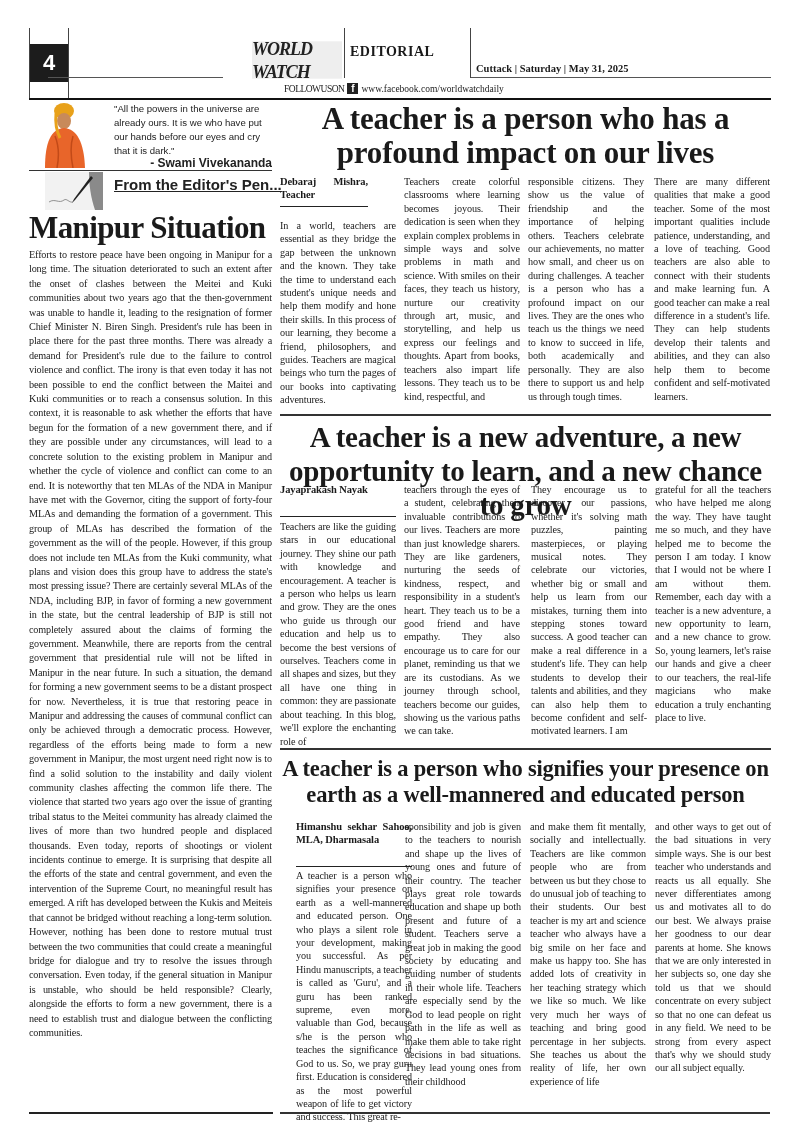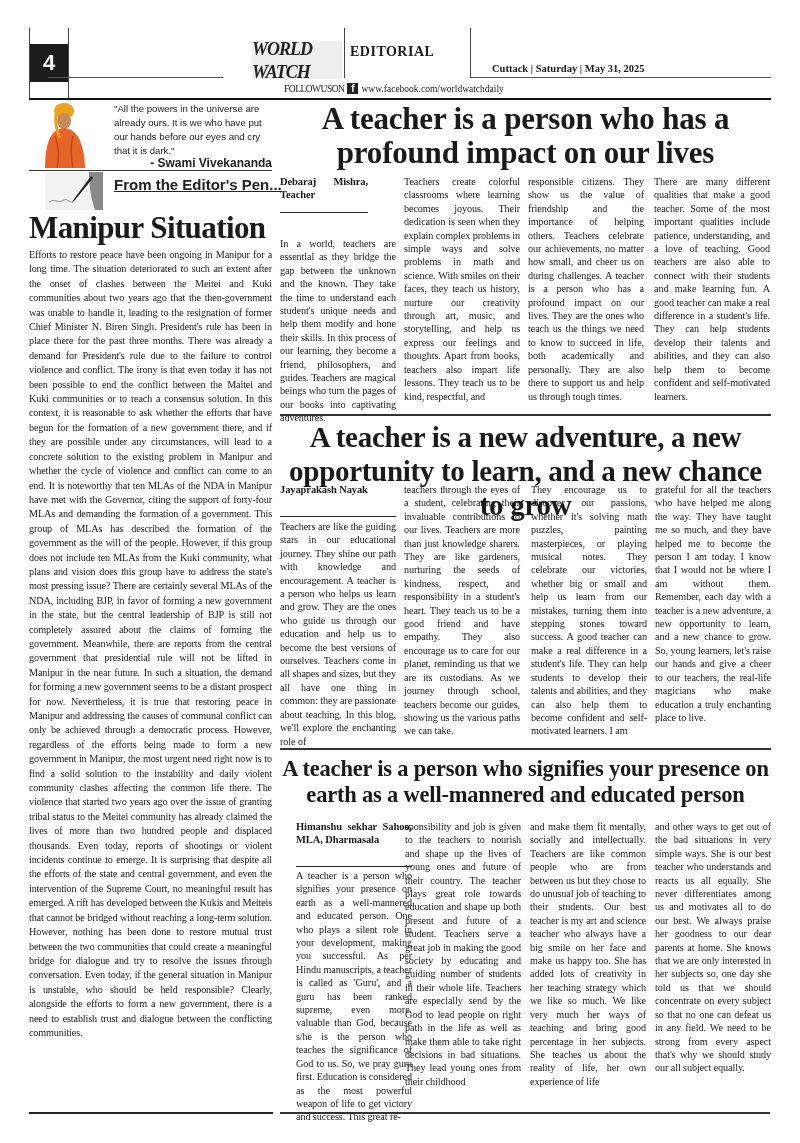--- a/index.html
+++ b/index.html
@@ -14,21 +14,21 @@
     display: flex; align-items: center; justify-content: center; }
   .mast-rule-left { position: absolute; left: 48px; top: 77px; width: 175px; height: 1px; background: #555; }
   .logo { position: absolute; left: 252px; top: 43px; width: 90px; height: 34px; display: flex; align-items: center;
     justify-content: center; font-family: "Liberation Serif", serif; font-weight: bold; font-style: italic;
     font-size: 18px; letter-spacing: -1px; color: #222; background: #eee; transform: scaleY(1.1); }
   .logo-divider { position: absolute; left: 344px; top: 28px; width: 1px; height: 50px; background: #444; }
   .editorial { position: absolute; left: 350px; top: 44px; font-family: "Liberation Serif", serif; font-weight: bold;
     font-size: 14px; letter-spacing: 0.5px; }
   .editorial-divider { position: absolute; left: 470px; top: 28px; width: 1px; height: 50px; background: #444; }
   .dateline { position: absolute; left: 476px; top: 63px; font-family: "Liberation Serif", serif; font-weight: bold;
-    font-size: 10.5px; margin-left: 16px; }
+    font-size: 10.5px; }
   .mast-rule-right { position: absolute; left: 471px; top: 77px; width: 300px; height: 1px; background: #555; }
   .follow-row { position: absolute; left: 284px; top: 83px; display: flex; align-items: center; gap: 3px;
     font-size: 9.5px; font-family: "Liberation Serif", serif; }
   .follow-label { letter-spacing: -0.5px; text-align: center; }
   .fb-icon { width: 11px; height: 11px; background: #222; color: #fff; font-family: "Liberation Sans", sans-serif;
     font-weight: bold; font-size: 10px; display: flex; align-items: flex-end; justify-content: center; line-height: 1; }
   .top-rule { position: absolute; left: 29px; top: 98px; width: 742px; height: 2px; background: #111; }
 
   
   .quote-box { position: absolute; left: 29px; top: 100px; width: 243px; height: 70px; }
@@ -102,21 +102,21 @@
   <path d="M48 6 L30 28 L27 31 L29 27 L46 4 Z" fill="#222"></path>
   <path d="M4 30 C10 26 14 32 19 28 C22 26 24 31 28 30" stroke="#777" stroke-width="0.8" fill="none"></path>
 </svg>
 <div class="editor-pen">From the Editor's Pen...</div>
 <div class="manipur-title">Manipur Situation</div>
 <div class="manipur-body">Efforts to restore peace have been ongoing in Manipur for a long time. The situation deteriorated to such an extent after the onset of clashes between the Meitei and Kuki communities about two years ago that the then-government was unable to handle it, leading to the resignation of former Chief Minister N. Biren Singh. President's rule has been in place there for the past three months. There was already a demand for President's rule due to the failure to control violence and conflict. The irony is that even today it has not been possible to end the conflict between the Maitei and Kuki communities or to reach a consensus solution. In this context, it is reasonable to ask whether the efforts that have begun for the formation of a new government there, and if they are possible under any circumstances, will lead to a concrete solution to the existing problem in Manipur and whether the cycle of violence and conflict can come to an end. It is noteworthy that ten MLAs of the NDA in Manipur have met with the Governor, citing the support of forty-four MLAs and demanding the formation of a government. This group of MLAs has described the formation of the government as the will of the people. However, if this group does not include ten MLAs from the Kuki community, what plans and vision does this group have to address the state's most pressing issue? There are certainly several MLAs of the NDA, including BJP, in favor of forming a new government in the state, but the central leadership of BJP is still not completely assured about the claims of forming the government. Meanwhile, there are reports from the central government that presidential rule will not be lifted in Manipur in the near future. In such a situation, the demand for forming a new government seems to be a distant prospect for now. Nevertheless, it is true that restoring peace in Manipur and addressing the causes of communal conflict can only be achieved through a democratic process. However, regardless of the efforts being made to form a new government in Manipur, the most urgent need right now is to find a solid solution to the instability and daily violent community clashes affecting the common life there. The violence that started two years ago over the issue of granting tribal status to the Meitei community has already claimed the lives of more than two hundred people and displaced thousands. Even today, reports of shootings or violent incidents continue to emerge. It is surprising that despite all the efforts of the state and central government, and even the intervention of the Supreme Court, no meaningful result has emerged. A rift has developed between the Kukis and Meiteis that cannot be bridged without reaching a long-term solution. However, nothing has been done to restore mutual trust between the two communities that could create a meaningful bridge for dialogue and try to resolve the issues through conversation. Even today, if the general situation in Manipur is unstable, who should be held responsible? Clearly, alongside the efforts to form a new government, there is a need to establish trust and dialogue between the conflicting communities.</div>
 <div class="left-bottom-rule"></div>
 
 <div class="headline h1">A teacher is a person who has a profound impact on our lives</div>
 <div class="col a1-col" style="left:280px;">
-  <div class="byline" style="width:88px; padding-bottom:11px; margin-bottom:24px;">Debaraj Mishra, Teacher</div>
+  <div class="byline" style="width:88px; padding-bottom:5px; margin-bottom:12px;">Debaraj Mishra, Teacher</div>
   <div>In a world, teachers are essential as they bridge the gap between the unknown and the known. They take the time to understand each student's unique needs and help them modify and hone their skills. In this process of our learning, they become a friend, philosophers, and guides. Teachers are magical beings who turn the pages of our books into captivating adventures.</div>
 </div>
 <div class="col a1-col" style="left:404px;">Teachers create colorful classrooms where learning becomes joyous. Their dedication is seen when they explain complex problems in simple ways and solve problems in math and science. With smiles on their faces, they teach us history, nurture our creativity through art, music, and storytelling, and help us express our feelings and thoughts. Apart from books, teachers also impart life lessons. They teach us to be kind, respectful, and</div>
 <div class="col a1-col" style="left:528px;">responsible citizens. They show us the value of friendship and the importance of helping others. Teachers celebrate our achievements, no matter how small, and cheer us on during challenges. A teacher is a person who has a profound impact on our lives. They are the ones who teach us the things we need to know to succeed in life, both academically and personally. They are also there to support us and help us through tough times.</div>
 <div class="col a1-col" style="left:654px;">There are many different qualities that make a good teacher. Some of the most important qualities include patience, understanding, and a love of teaching. Good teachers are also able to connect with their students and make learning fun. A good teacher can make a real difference in a student's life. They can help students develop their talents and abilities, and they can also help them to become confident and self-motivated learners.</div>
 <div class="sep-rule" style="top:414px;"></div>
 
 <div class="headline h2">A teacher is a new adventure, a new opportunity to learn, and a new chance to grow</div>
 <div class="col a2-col" style="left:280px;">
   <div class="byline" style="margin-bottom:3px;">Jayaprakash Nayak</div>

